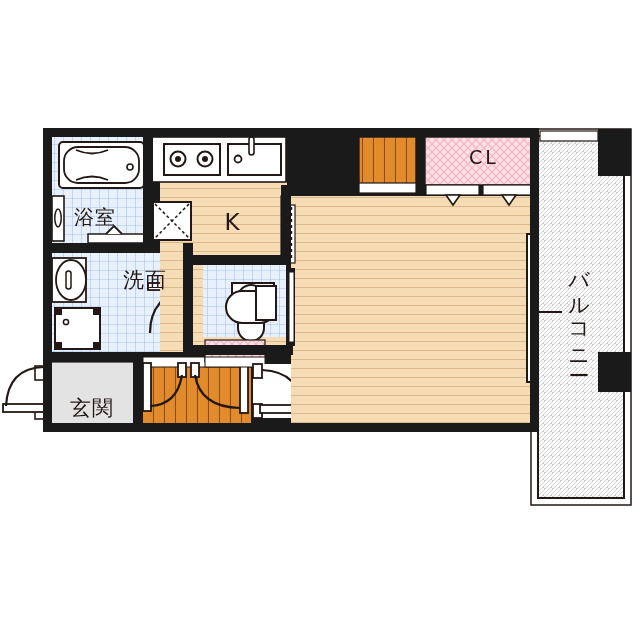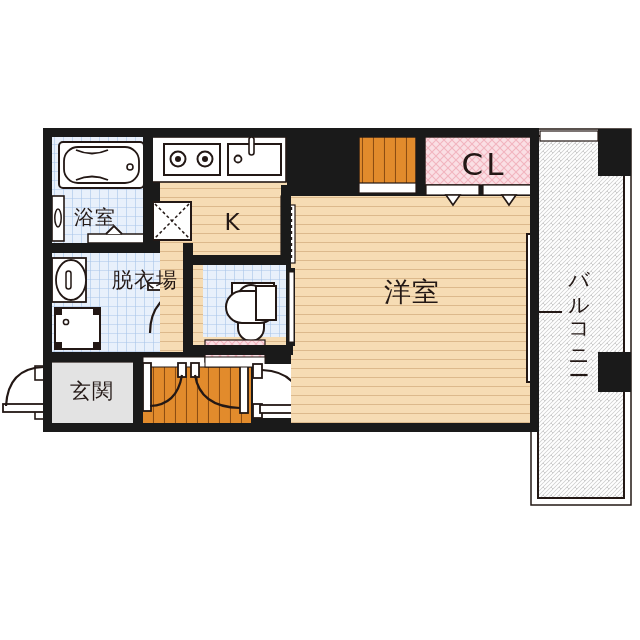--- a/index.html
+++ b/index.html
@@ -264,26 +264,25 @@
     <rect x="43" y="128" width="9" height="304" fill="#1a1a1a"></rect>
     <rect x="530" y="128" width="9" height="304" fill="#1a1a1a"></rect>
     <rect x="353" y="137" width="6" height="48" fill="#1a1a1a"></rect>
     <rect x="416" y="137" width="9" height="48" fill="#1a1a1a"></rect>
   </g>
 </svg>
 
 <div class="lbl lbl-jp" style="left:58px; top:199px; width:74px; font-size:20px;margin-top:8px;">浴室</div>
 
 <div style="position:absolute; left:95px; top:268px; width:100px; text-align:center; color:#231815;">
-  <div class="lbl-jp" style="font-size:21px; line-height:1.22;">脱衣場</div>
+  <div class="lbl-jp" style="font-size:21px; line-height:1.22;">洗面</div>
 </div>
 
 <div class="lbl" style="left:212px; top:210px; width:40px; font-size:23px;">K</div>
 
-<div class="lbl lbl-jp" style="left:50px; top:380px; width:84px; font-size:21px;">玄関</div>
+<div class="lbl lbl-jp" style="left:50px; top:397px; width:84px; font-size:21px;">玄関</div>
 
 <div style="position:absolute; left:352px; top:276px; width:120px; text-align:center; color:#231815;">
-  <div class="lbl-jp" style="font-size:27px; line-height:1.18;">洋室</div>
 </div>
 
-<div class="lbl" style="left:452px; top:148px; width:64px; font-size:31px; letter-spacing:3px;">CL</div>
+<div class="lbl" style="left:452px; top:148px; width:64px; font-size:19px; letter-spacing:3px;">CL</div>
 
 <div class="lbl lbl-vert" style="left:568px; top:256px; font-size:21px;">バルコニー</div>
 
 </body></html>

